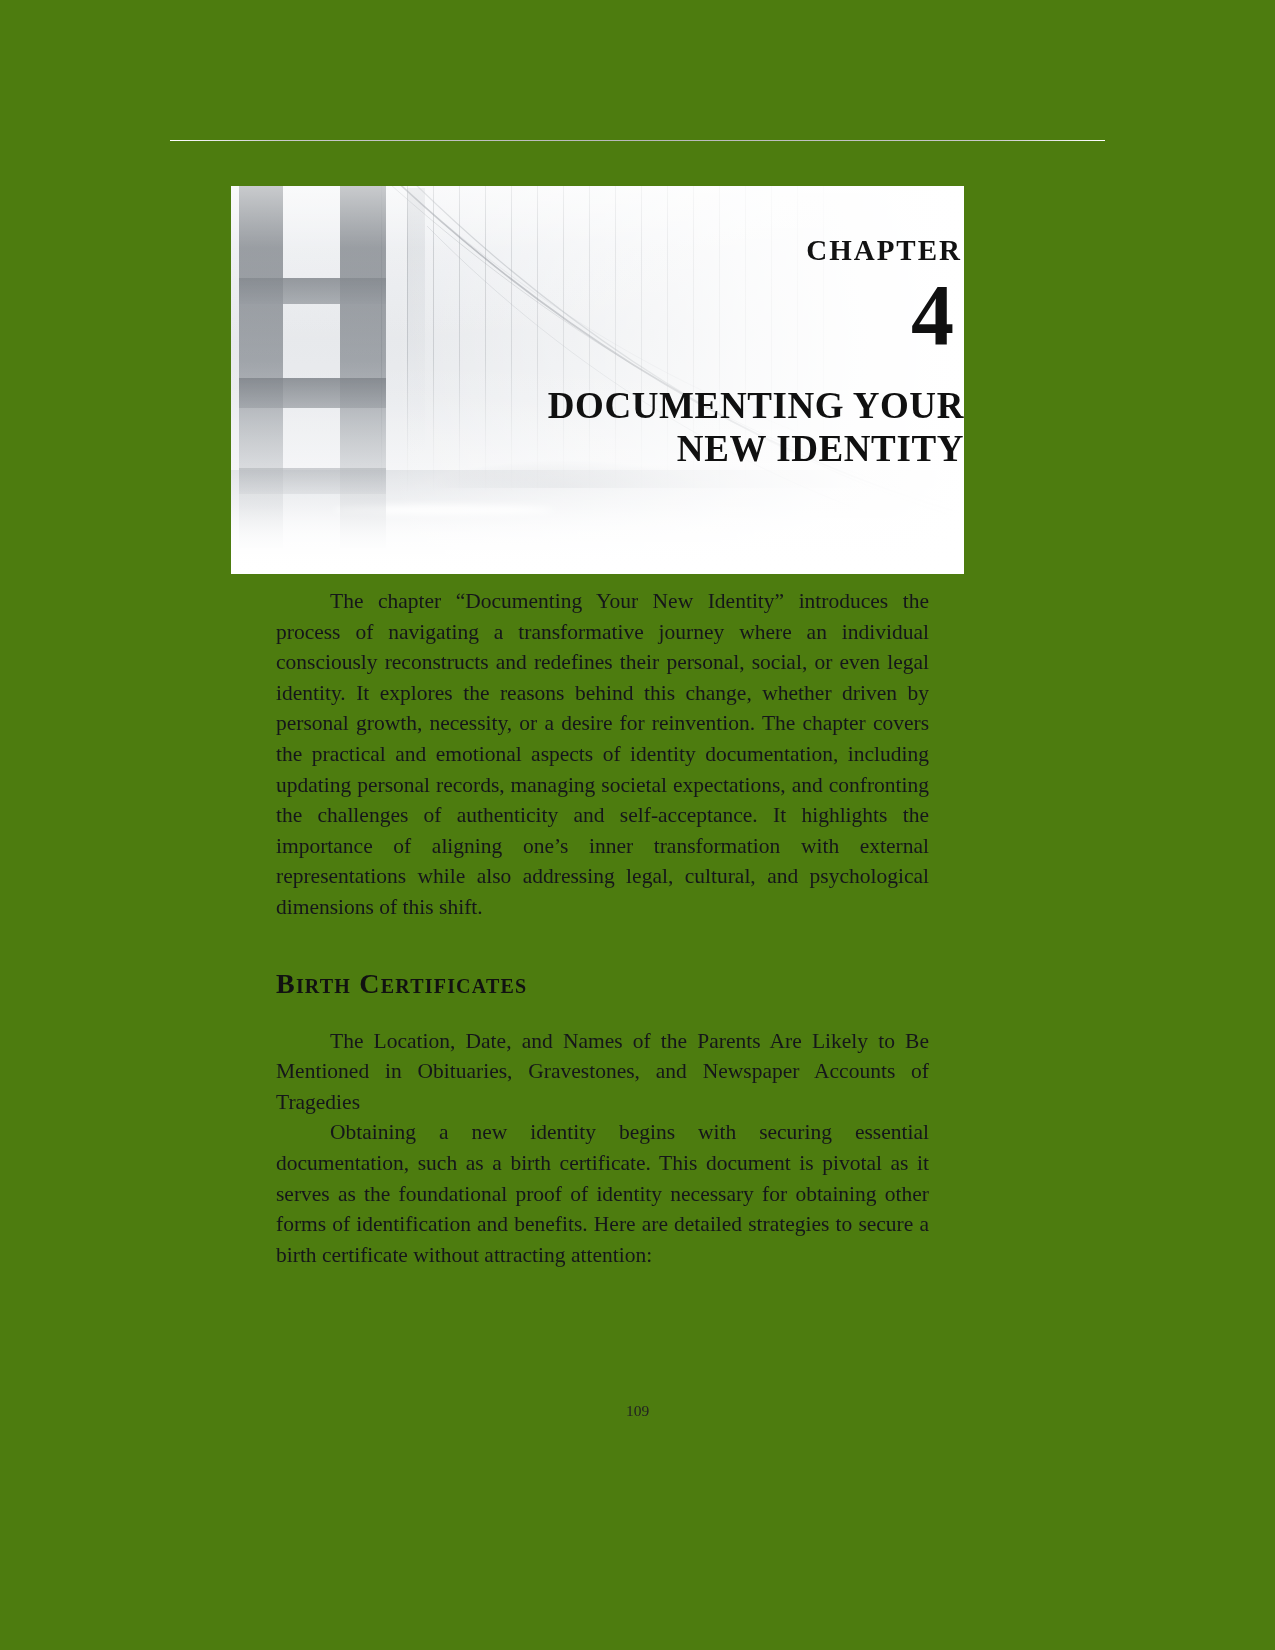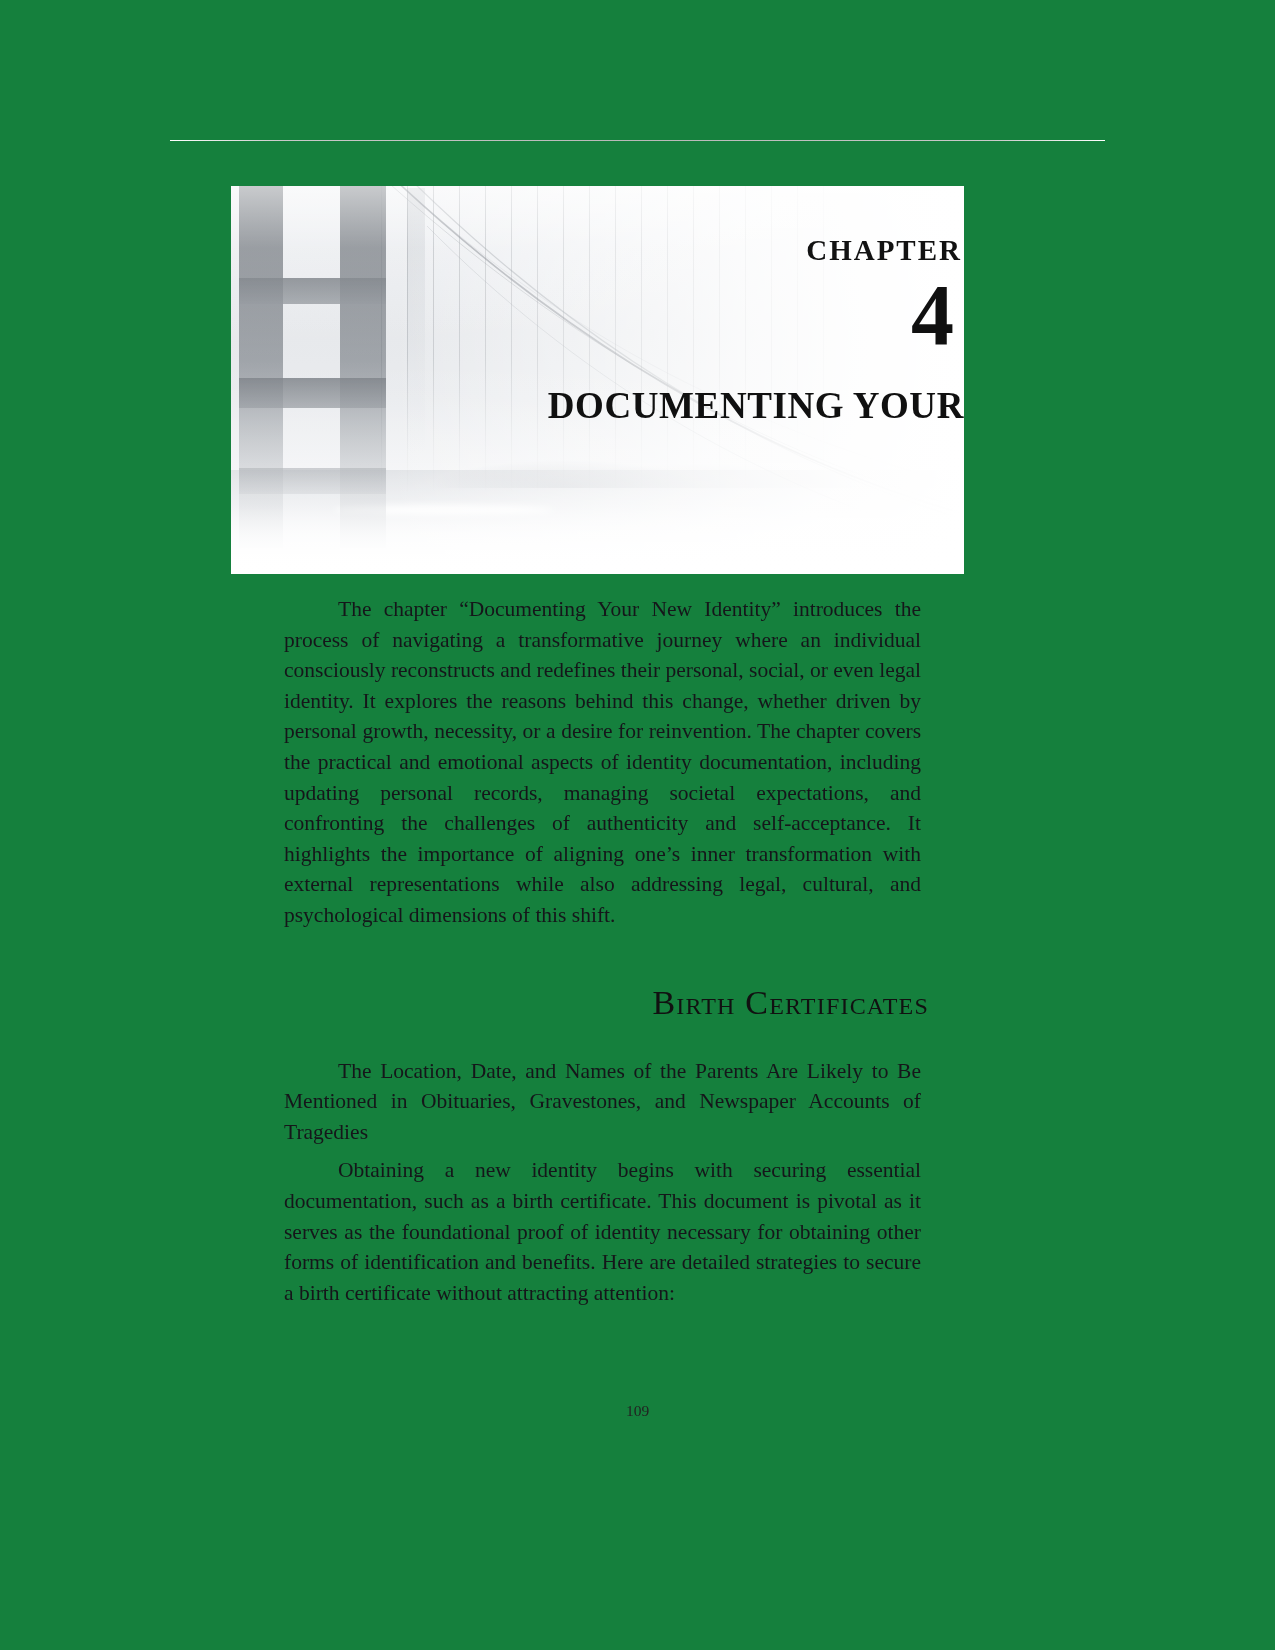--- a/index.html
+++ b/index.html
@@ -13,21 +13,21 @@
     position: relative;
     font-family: "Liberation Serif", "DejaVu Serif", serif;
     color: #1a1a1a;
     overflow: hidden;
   }
 
   
   .page {
     position: absolute;
     inset: 0;
-    background: #15803d;
+    background: #4d7c0f;
   }
 
   .top-rule {
     position: absolute;
     left: 170px;
     top: 140px;
     width: 935px;
     height: 1px;
     background: linear-gradient(to right, #ffffff 0%, #c9c9c9 12%, #b8b8b8 50%, #c9c9c9 88%, #ffffff 100%);
   }
@@ -239,36 +239,36 @@
   .chapter-title .tline { display: block; }
 
   
   .content {
     position: absolute;
     left: 276px;
     top: 586px;
     width: 653px;
   }
   p.body {
-    margin: 8px;
+    margin: 0;
     font-size: 21.5px;
     line-height: 30.6px;
     text-align: justify;
     text-indent: 54px;
     color: #15161a;
     -webkit-hyphens: none;
             hyphens: none;
   }
   p.body.tight { text-align: justify; }
 
   .section-heading {
     margin: 0;
-    text-align: right;
-    font-size: 34px;
-    font-weight: 400;
+    text-align: left;
+    font-size: 28px;
+    font-weight: 700;
     font-variant: small-caps;
     letter-spacing: 1.2px;
     color: #111;
   }
   .sp-before-heading { height: 45px; }
   .sp-after-heading  { height: 26px; }
 
   .page-number {
     position: absolute;
     left: 0;
@@ -315,20 +315,21 @@
 
       <div class="photo-fade"></div>
       <div class="photo-fade-v"></div>
     </div>
 
     <div class="banner-text">
       <div class="chapter-word">CHAPTER</div>
       <div class="chapter-number">4</div>
       <div class="chapter-title">
         <span class="tline">DOCUMENTING YOUR</span>
+        <span class="tline">NEW IDENTITY</span>
       </div>
     </div>
   </div>
 
   <div class="content">
 
     <p class="body">The chapter “Documenting Your New Identity” introduces the process of navigating a transformative journey where an individual consciously reconstructs and redefines their personal, social, or even legal identity. It explores the reasons behind this change, whether driven by personal growth, necessity, or a desire for reinvention. The chapter covers the practical and emotional aspects of identity documentation, including updating personal records, managing societal expectations, and confronting the challenges of authenticity and self-acceptance. It highlights the importance of aligning one’s inner transformation with external representations while also addressing legal, cultural, and psychological dimensions of this shift.</p>
 
     <div class="sp-before-heading"></div>
 

